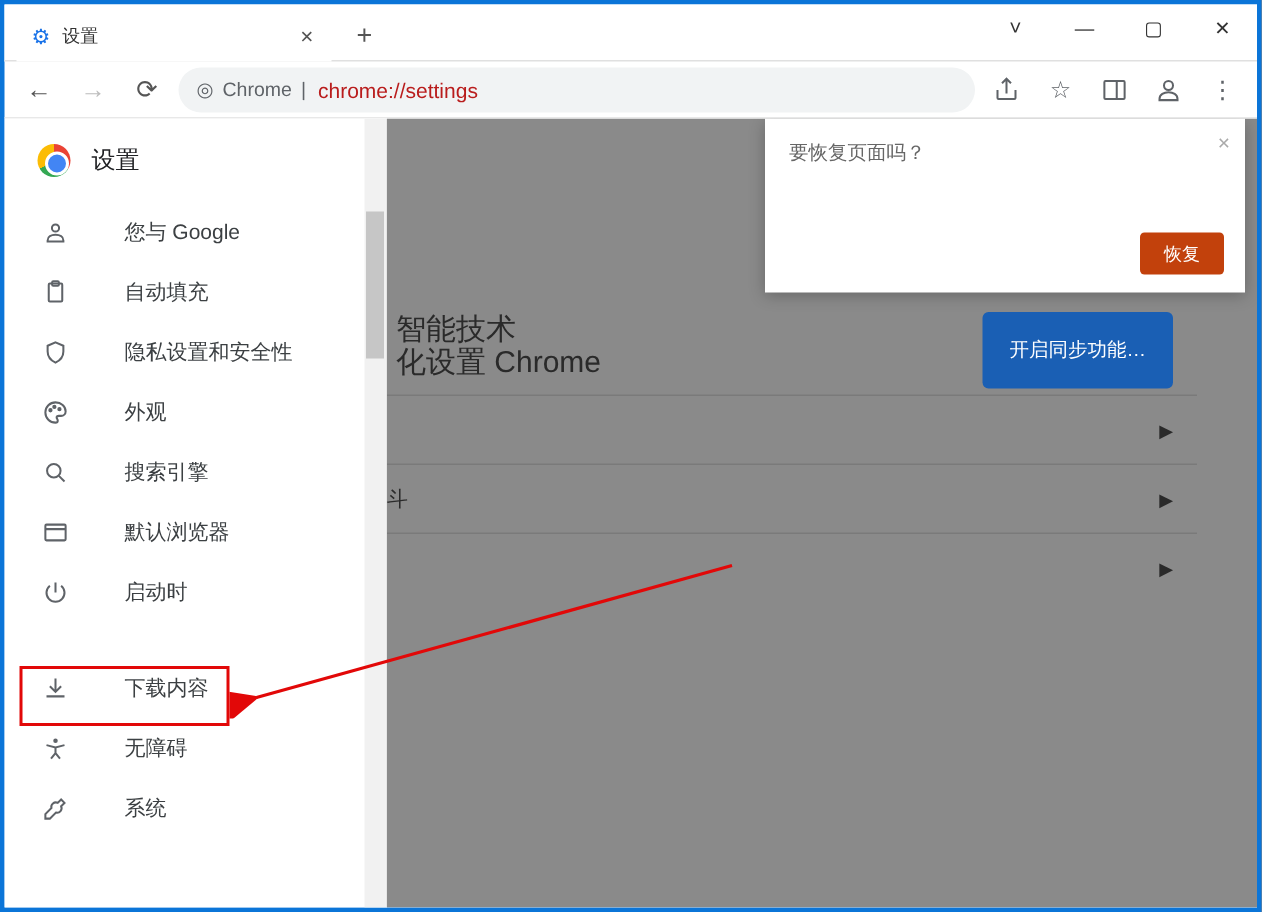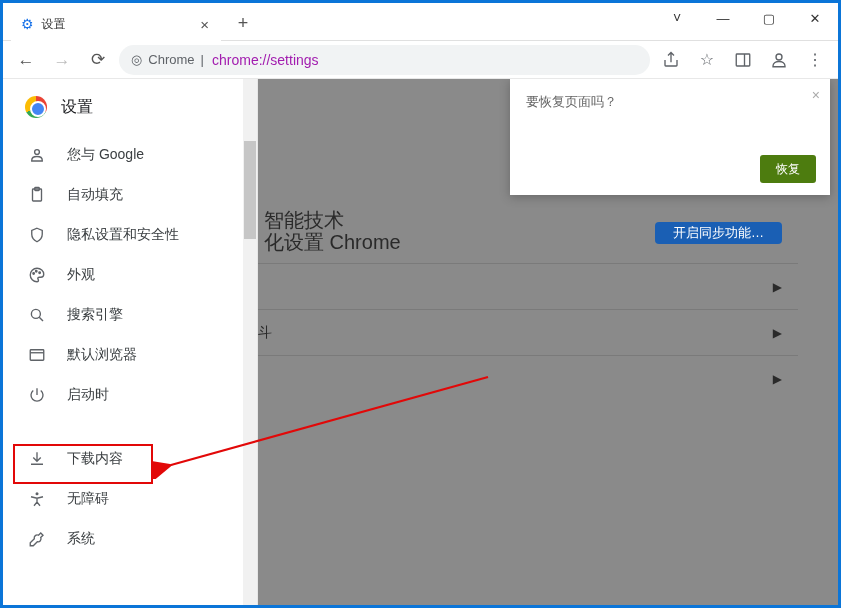--- a/index.html
+++ b/index.html
@@ -11,45 +11,45 @@
 .tab .close{margin-left:auto;color:#555;font-size:15px;padding:2px}
 .newtab{width:28px;height:28px;margin-top:6px;margin-left:8px;display:flex;align-items:center;justify-content:center;color:#555;font-size:18px}
 .winbtns{margin-left:auto;display:flex;align-items:center;height:30px}
 .winbtn{width:46px;height:30px;display:flex;align-items:center;justify-content:center;color:#333;font-size:13px}
 .wb-caret{font-size:14px}
 .toolbar{height:38px;display:flex;align-items:center;padding:0 8px;gap:6px;border-bottom:1px solid #e8e8e8}
 .navbtn{width:30px;height:30px;display:flex;align-items:center;justify-content:center;color:#555;font-size:17px;border-radius:15px}
 .navbtn.dis{color:#bdbdbd}
 .omni{flex:1;height:30px;background:#f1f3f4;border-radius:15px;display:flex;align-items:center;padding:0 12px;font-size:14px;color:#333;gap:8px}
 .omni .lockarea{display:flex;align-items:center;gap:6px;color:#5f6368;font-size:13px}
-.omni .url{color:#a21caf}
+.omni .url{color:#b91c1c}
 .tbicon{width:30px;height:30px;display:flex;align-items:center;justify-content:center;color:#5f6368;font-size:16px}
 .content{flex:1;display:flex;overflow:hidden;position:relative}
 .sidebar{width:255px;background:#fff;border-right:1px solid #e6e6e6;display:flex;flex-direction:column;position:relative}
 .sbhead{height:56px;display:flex;align-items:center;padding:0 22px;gap:14px;font-size:16px;color:#202124}
 .chromelogo{width:22px;height:22px;border-radius:50%;background:conic-gradient(#ea4335 0 120deg,#34a853 120deg 240deg,#fbbc05 240deg 360deg);position:relative}
 .chromelogo::after{content:"";position:absolute;top:5px;left:5px;width:12px;height:12px;border-radius:50%;background:#4285f4;border:2px solid #fff}
-.navitem{height:40px;display:flex;align-items:center;padding:0 24px;gap:20px;font-size:14px;color:#3c4043;cursor:pointer}
+.navitem{height:40px;display:flex;align-items:center;padding:0 24px;gap:36px;font-size:14px;color:#3c4043;cursor:pointer}
 .navitem .ic{width:20px;display:flex;justify-content:center;color:#5f6368;font-size:16px}
 .scrolltrack{position:absolute;right:0;top:0;width:14px;height:100%;background:#f1f1f1}
 .scrollthumb{position:absolute;right:1px;top:62px;width:12px;height:98px;background:#c6c6c6;border-radius:0}
 .main{flex:1;background:#8a8a8a;position:relative}
 .syncrow{position:absolute;right:40px;top:124px;left:0;height:60px;display:flex;align-items:center;padding-right:16px}
-.syncbtn{margin-left:auto;height:22px;padding:0 18px;background:#1a5fb4;color:#fff;font-size:13px;border:none;border-radius:4px}
+.syncbtn{margin-left:auto;height:51px;padding:0 18px;background:#1a5fb4;color:#fff;font-size:13px;border:none;border-radius:4px}
 .maintext{position:absolute;left:6px;top:130px;font-size:20px;color:#2a2a2a;line-height:22px}
 .rowbar{position:absolute;left:0;right:40px;height:46px;border-top:1px solid #7a7a7a;display:flex;align-items:center;padding-right:16px}
 .rowbar .chev{margin-left:auto;color:#2a2a2a;font-size:12px}
 .rowbar.r1{top:184px}
 .rowbar.r2{top:230px}
 .rowbar.r3{top:276px}
 .toast{position:absolute;right:8px;top:0;width:320px;height:116px;background:#fff;box-shadow:0 2px 10px rgba(0,0,0,.25);padding:14px 16px;font-size:13px}
 .toast .line1{color:#666;margin-bottom:24px}
 .toast .line2{color:#888;margin-bottom:18px;font-size:12px}
 .toast .close{position:absolute;top:8px;right:10px;color:#aaa;font-size:14px}
-.toast .restore{position:absolute;bottom:12px;right:14px;height:28px;padding:0 16px;background:#4d7c0f;color:#fff;border:none;border-radius:3px;font-size:12px}
+.toast .restore{position:absolute;bottom:12px;right:14px;height:28px;padding:0 16px;background:#c2410c;color:#fff;border:none;border-radius:3px;font-size:12px}
 .redbox{position:absolute;border:2px solid #e20808;pointer-events:none}
 .arrow-svg{position:absolute;pointer-events:none}
 svg.icon{width:18px;height:18px;fill:none;stroke:currentColor;stroke-width:1.8}
 </style>
 </head>
 <body>
 
 <div class="win">
 
   <div class="titlebar">

